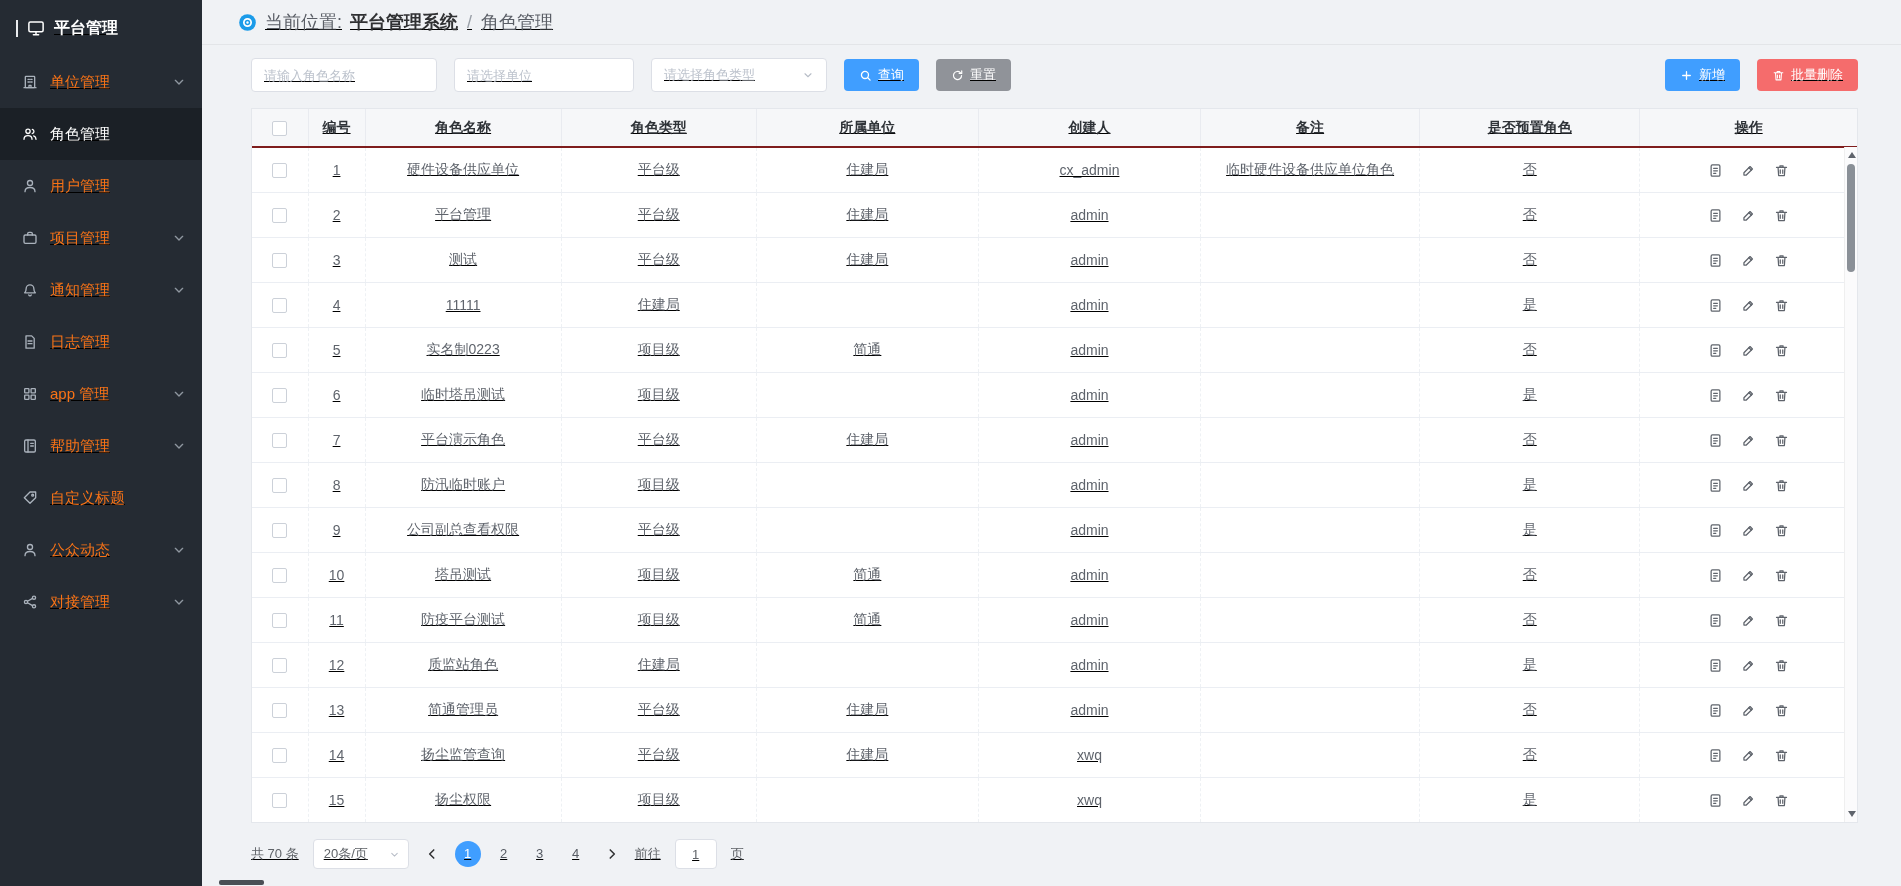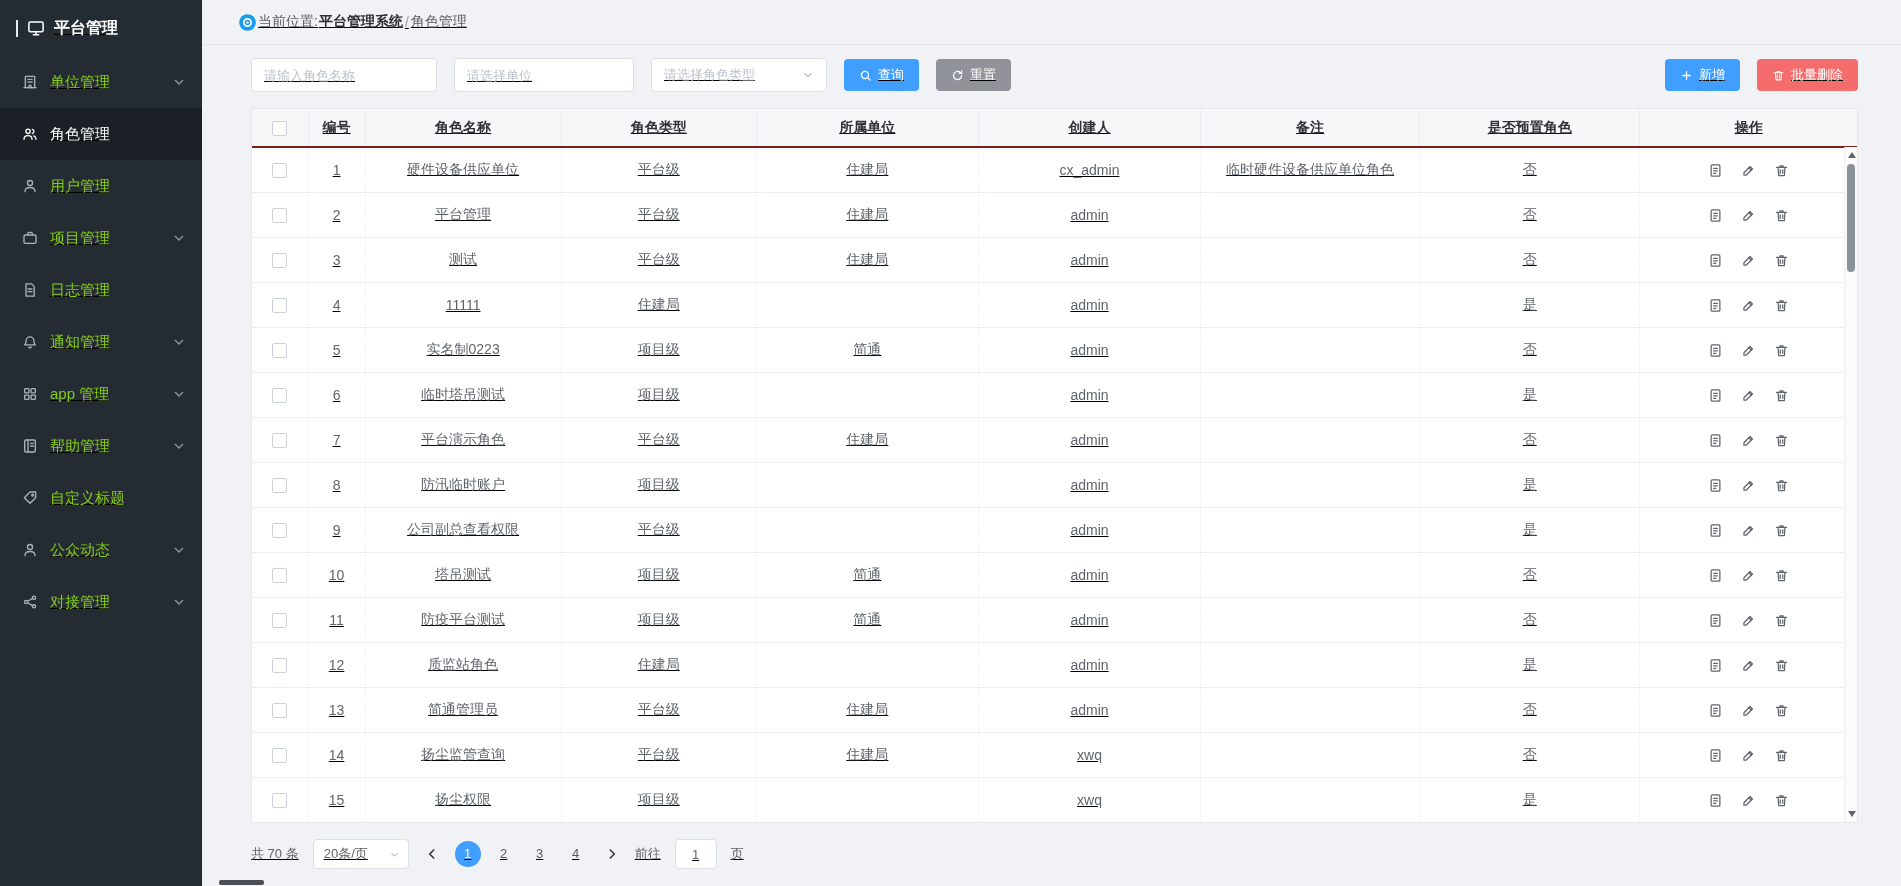--- a/index.html
+++ b/index.html
@@ -5,33 +5,33 @@
   * { margin:0; padding:0; box-sizing:border-box; }
   html,body { width:1901px; height:886px; overflow:hidden; }
   body { font-family:"Liberation Sans","DejaVu Sans",sans-serif; background:#f0f2f5; }
   .app { display:flex; width:1901px; height:886px;text-decoration:underline; }
 
   
   .sidebar { width:202px; background:#252b33; flex-shrink:0; color:#bfc5cd; position:relative; }
   .sidebar-header { height:56px; display:flex; align-items:center; padding-left:16px; gap:9px; }
   .logo-bar { width:2px; height:17px; background:#e9ebee; }
   .sidebar-title { font-size:16px; font-weight:bold; color:#ffffff; }
-  .side-item { height:52px; display:flex; align-items:center; gap:12px; padding:0 15px 0 22px; font-size:15px; cursor:pointer; color:#84cc16; }
+  .side-item { height:52px; display:flex; align-items:center; gap:12px; padding:0 15px 0 22px; font-size:15px; cursor:pointer; color:#f97316; }
   .side-item.active { background:#1b2026; color:#ffffff; }
   .side-item .icon { color:#aab2bc; }
   .side-item.active .icon { color:#ffffff; }
   .side-arrow { margin-left:auto; opacity:.8; }
   .icon svg { display:block; }
   .side-item .icon svg { width:16px; height:16px; }
   .side-arrow svg { width:12px; height:12px; }
   .sidebar-header .icon svg { width:18px; height:18px; }
 
   
   .main { flex:1; display:flex; flex-direction:column; position:relative; }
-  .breadcrumb-bar { height:44px; display:flex; align-items:center; gap:1px; padding-left:36px; font-size:14px; color:#5a5e66; background:#f0f2f5; box-shadow:0 1px 0 rgba(0,0,0,.05); }
+  .breadcrumb-bar { height:44px; display:flex; align-items:center; gap:8px; padding-left:36px; font-size:18px; color:#5a5e66; background:#f0f2f5; box-shadow:0 1px 0 rgba(0,0,0,.05); }
   .breadcrumb-root { font-weight:bold; color:#303133; }
   .breadcrumb-sep { color:#9aa0a8; margin:0 1px; }
   .content { padding:14px 43px 0 49px; flex:1; display:flex; flex-direction:column; }
 
   
   .filter-row { display:flex; align-items:center; gap:17px; }
   .f-input, .f-select { height:34px; width:186px; background:#fff; border:1px solid #dcdfe6; border-radius:4px; padding:0 12px; font-size:13px; color:#606266; outline:none; }
   .f-input::placeholder { color:#bcc2cc; }
   .f-input.unit { width:180px; }
   .f-select { width:176px; display:flex; align-items:center; justify-content:space-between; color:#bcc2cc; cursor:pointer; }
@@ -133,39 +133,39 @@
           <span class="side-label">项目管理</span>
           <span class="side-arrow icon">
             <svg viewBox="0 0 24 24" width="16" height="16" fill="none" stroke="currentColor" stroke-width="2" stroke-linecap="round" stroke-linejoin="round">
               <path d="M6.5 9.5 12 15l5.5-5.5"></path>
             </svg>
           </span>
         </div>
         <div class="side-item">
           <span class="icon">
             <svg viewBox="0 0 24 24" width="16" height="16" fill="none" stroke="currentColor" stroke-width="2" stroke-linecap="round" stroke-linejoin="round">
+              <path d="M6.2 10a5.8 5.8 0 0 1 11.6 0c0 4 1.4 5.3 2.2 6.2H4c.8-.9 2.2-2.2 2.2-6.2z"></path>
+              <path d="M10.2 19.5a1.9 1.9 0 0 0 3.6 0"></path>
+            </svg>
+          </span>
+          <span class="side-label">通知管理</span>
+          <span class="side-arrow icon">
+            <svg viewBox="0 0 24 24" width="16" height="16" fill="none" stroke="currentColor" stroke-width="2" stroke-linecap="round" stroke-linejoin="round">
+              <path d="M6.5 9.5 12 15l5.5-5.5"></path>
+            </svg>
+          </span>
+        </div>
+        <div class="side-item">
+          <span class="icon">
+            <svg viewBox="0 0 24 24" width="16" height="16" fill="none" stroke="currentColor" stroke-width="2" stroke-linecap="round" stroke-linejoin="round">
               <path d="M6 2.8h8.5l3.8 3.8v14.6H6z"></path>
               <path d="M9 10.5h6M9 14.5h6"></path>
             </svg>
           </span>
           <span class="side-label">日志管理</span>
-        </div>
-        <div class="side-item">
-          <span class="icon">
-            <svg viewBox="0 0 24 24" width="16" height="16" fill="none" stroke="currentColor" stroke-width="2" stroke-linecap="round" stroke-linejoin="round">
-              <path d="M6.2 10a5.8 5.8 0 0 1 11.6 0c0 4 1.4 5.3 2.2 6.2H4c.8-.9 2.2-2.2 2.2-6.2z"></path>
-              <path d="M10.2 19.5a1.9 1.9 0 0 0 3.6 0"></path>
-            </svg>
-          </span>
-          <span class="side-label">通知管理</span>
-          <span class="side-arrow icon">
-            <svg viewBox="0 0 24 24" width="16" height="16" fill="none" stroke="currentColor" stroke-width="2" stroke-linecap="round" stroke-linejoin="round">
-              <path d="M6.5 9.5 12 15l5.5-5.5"></path>
-            </svg>
-          </span>
         </div>
         <div class="side-item">
           <span class="icon">
             <svg viewBox="0 0 24 24" width="16" height="16" fill="none" stroke="currentColor" stroke-width="2" stroke-linecap="round" stroke-linejoin="round">
               <rect x="4" y="4" width="6.4" height="6.4" rx="1"></rect>
               <rect x="13.6" y="4" width="6.4" height="6.4" rx="1"></rect>
               <rect x="4" y="13.6" width="6.4" height="6.4" rx="1"></rect>
               <rect x="13.6" y="13.6" width="6.4" height="6.4" rx="1"></rect>
             </svg>
           </span>

